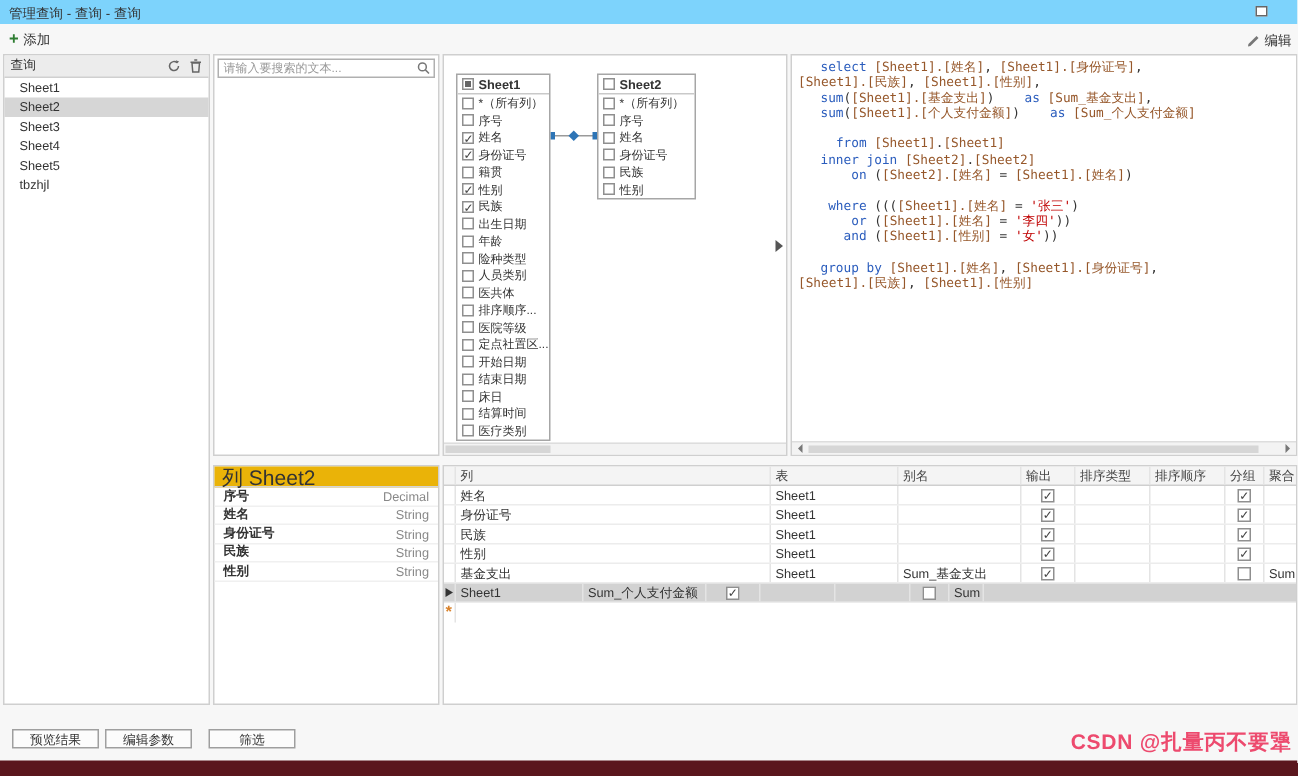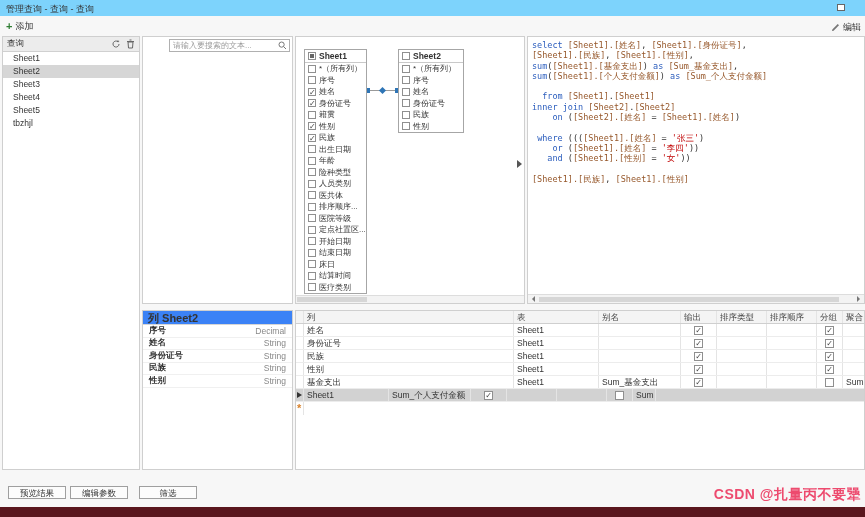--- a/index.html
+++ b/index.html
@@ -15,21 +15,21 @@
   .add-btn .plus{color:#2e7d32;font-weight:bold;font-size:11px;line-height:11px;}
   .edit-btn{position:absolute;right:4px;top:21px;height:13px;display:flex;align-items:center;gap:3px;}
   
   .sidebar{left:2px;top:36px;width:138px;height:434px;}
   .side-header{display:flex;align-items:center;height:15px;padding:0 4px;background:#ececec;border-bottom:1px solid #d0d0d0;font-size:8.5px;}
   .side-icons{margin-left:auto;display:flex;gap:5px;align-items:center;}
   .side-item{height:13px;line-height:13px;padding-left:10px;font-size:8.5px;white-space:nowrap;overflow:hidden;}
   .side-item.selected{background:#d6d6d6;}
   
   .mid{left:142px;top:36px;width:151px;height:268px;}
-  .searchbox{position:absolute;left:2px;top:2px;right:2px;height:13px;margin-left:24px;}
+  .searchbox{position:absolute;left:2px;top:2px;right:2px;height:13px;}
   .searchbox input{width:100%;height:13px;border:1px solid #b0b0b0;font-size:8px;padding:0 14px 0 3px;color:#555;background:#fff;font-family:inherit;}
   .searchbox input::placeholder{color:#9a9a9a;}
   .searchbox svg{position:absolute;right:3px;top:2px;}
   
   .canvas{left:295px;top:36px;width:230px;height:268px;}
   .table-card{position:absolute;background:#fff;border:1px solid #a6a6a6;overflow:hidden;}
   .card-header{display:flex;align-items:center;gap:3px;height:13px;padding:0 3px;border-bottom:1px solid #c9c9c9;}
   .card-title{font-weight:bold;font-size:8.5px;}
   .card-field{display:flex;align-items:center;gap:3px;height:11.5px;padding-left:3px;font-size:8px;white-space:nowrap;overflow:hidden;}
   .cb{display:inline-block;width:9px;height:9px;border:1px solid #8f8f8f;background:#fff;position:relative;flex:none;vertical-align:middle;}
@@ -51,27 +51,27 @@
   .arr.left{left:0;}
   .arr.right{right:0;}
   .arr::after{content:"";position:absolute;top:1px;border:3px solid transparent;}
   .arr.left::after{left:1px;border-right-color:#777;}
   .arr.right::after{right:1px;border-left-color:#777;}
   .split-arrow{position:absolute;left:517px;top:160px;width:0;height:0;border-left:5px solid #555;border-top:4px solid transparent;border-bottom:4px solid transparent;}
   
   .sqlpanel{left:527px;top:36px;width:338px;height:268px;}
   .sqlbox{position:absolute;left:0;top:0;right:0;bottom:9px;padding:3px 4px;overflow:hidden;font-family:"DejaVu Sans Mono","Liberation Mono",monospace;font-size:8.5px;line-height:10.3px;}
   .sql-line{white-space:pre;}
-  .tok-kw{color:#2b5dbd;}
+  .tok-kw{color:#2b5dbd;margin-left:15px;}
   .tok-id{color:#96572a;}
   .tok-st{color:#c00000;}
   .tok-pl{color:#333;}
   
   .colpanel{left:142px;top:310px;width:151px;height:160px;}
-  .col-header{height:14px;line-height:14px;background:#3b82f6;border-bottom:1px solid #d5d5d5;font-weight:bold;padding-left:5px;font-size:11px;}
+  .col-header{height:14px;line-height:14px;background:#eab308;border-bottom:1px solid #d5d5d5;font-weight:normal;padding-left:5px;font-size:14px;}
   .col-row{display:flex;justify-content:space-between;align-items:center;height:12.5px;padding:0 6px;border-bottom:1px solid #f0f0f0;font-size:8.5px;}
   .col-name{font-weight:bold;}
   .col-type{color:#888;}
   
   .gridpanel{left:295px;top:310px;width:570px;height:160px;overflow:hidden;}
   .g-row{display:flex;height:13px;border-bottom:1px solid #ececec;align-items:stretch;}
   .g-row.selected{background:#d2d2d2;}
   .g-row.new{border-bottom:none;}
   .g-header{background:#f4f4f4;border-bottom:1px solid #cfcfcf;}
   .g-ind{width:8px;flex:none;border-right:1px solid #e4e4e4;position:relative;}
@@ -282,20 +282,21 @@
         <div class="sql-line"><span class="tok-kw">sum</span><span class="tok-pl">(</span><span class="tok-id">[Sheet1].[个人支付金额]</span><span class="tok-pl">) </span><span class="tok-kw">as </span><span class="tok-id">[Sum_个人支付金额]</span></div>
         <div class="sql-line">&nbsp;</div>
         <div class="sql-line"><span class="tok-pl">  </span><span class="tok-kw">from </span><span class="tok-id">[Sheet1]</span><span class="tok-pl">.</span><span class="tok-id">[Sheet1]</span></div>
         <div class="sql-line"><span class="tok-kw">inner join </span><span class="tok-id">[Sheet2]</span><span class="tok-pl">.</span><span class="tok-id">[Sheet2]</span></div>
         <div class="sql-line"><span class="tok-pl">    </span><span class="tok-kw">on </span><span class="tok-pl">(</span><span class="tok-id">[Sheet2].[姓名]</span><span class="tok-pl"> = </span><span class="tok-id">[Sheet1].[姓名]</span><span class="tok-pl">)</span></div>
         <div class="sql-line">&nbsp;</div>
         <div class="sql-line"><span class="tok-pl"> </span><span class="tok-kw">where </span><span class="tok-pl">(((</span><span class="tok-id">[Sheet1].[姓名]</span><span class="tok-pl"> = </span><span class="tok-st">'张三'</span><span class="tok-pl">)</span></div>
         <div class="sql-line"><span class="tok-pl">    </span><span class="tok-kw">or </span><span class="tok-pl">(</span><span class="tok-id">[Sheet1].[姓名]</span><span class="tok-pl"> = </span><span class="tok-st">'李四'</span><span class="tok-pl">))</span></div>
         <div class="sql-line"><span class="tok-pl">   </span><span class="tok-kw">and </span><span class="tok-pl">(</span><span class="tok-id">[Sheet1].[性别]</span><span class="tok-pl"> = </span><span class="tok-st">'女'</span><span class="tok-pl">))</span></div>
         <div class="sql-line">&nbsp;</div>
+        <div class="sql-line"><span class="tok-kw">group by </span><span class="tok-id">[Sheet1].[姓名]</span><span class="tok-pl">, </span><span class="tok-id">[Sheet1].[身份证号]</span><span class="tok-pl">,</span></div>
         <div class="sql-line"><span class="tok-id">[Sheet1].[民族]</span><span class="tok-pl">, </span><span class="tok-id">[Sheet1].[性别]</span></div>
       </div>
     <div class="hscroll sqlscroll">
       <span class="arr left"></span>
       <div class="thumb t2"></div>
       <span class="arr right"></span>
     </div>
   </div>
 
   <div class="panel colpanel">

